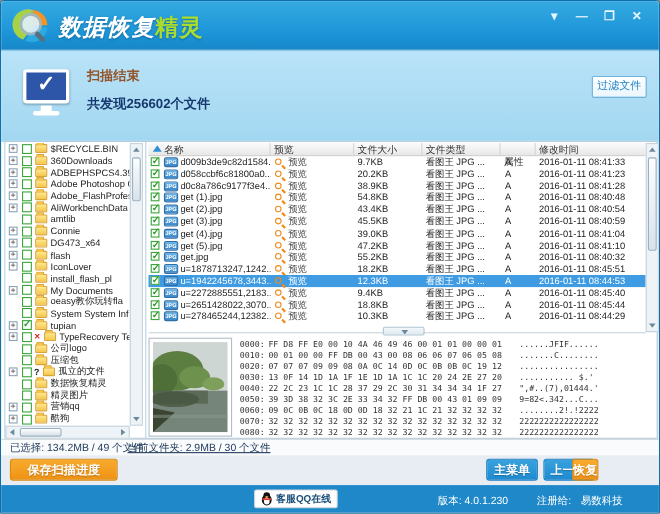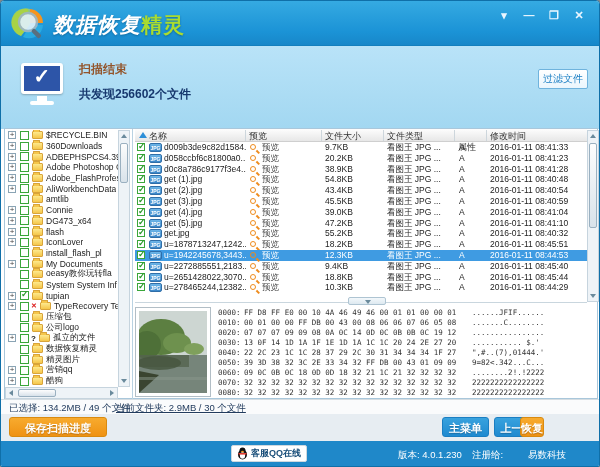--- a/index.html
+++ b/index.html
@@ -137,21 +137,21 @@
   .btn-back{ left:493px; width:46px; } .btn-recover{ left:519px; width:24px; }
 
   
   .footer{ position:absolute; left:0; top:440px; width:600px; height:27px; background:#1f88c9;
            color:#fff; font-size:9.5px; }
   .hotline{ position:absolute; left:10px; top:8px; }
   .qq-badge{ position:absolute; left:230px; top:4px; height:17px; background:#fff; border:1px solid #cfd8de;
              border-radius:2px; display:flex; align-items:center; padding:0 5px; gap:3px; cursor:pointer; }
   .qq-badge span{ color:#1a4f7a; font-size:9px; font-weight:bold; }
   .ver{ position:absolute; left:397px; top:8px; }
-  .reg-label{ position:absolute; left:471px; top:8px; }
+  .reg-label{ position:absolute; left:487px; top:8px; }
   .reg-value{ position:absolute; left:527px; top:8px; }
 </style>
 </head>
 <body>
 
 <div class="window">
 
   <div class="titlebar">
     <svg class="logo" width="38" height="38" viewBox="0 0 38 38">
       <path d="M19 3 A14 14 0 0 1 32 17 L19 17 Z" fill="#f7941d"></path>
@@ -331,29 +331,29 @@
 
         <span class="folder"></span>
         <span class="tree-label">TypeRecovery Test</span>
       </div>
 
       <div class="tree-item">
         <span class="plus">+</span>
         <span class="cbx"></span>
 
         <span class="folder"></span>
+        <span class="tree-label">公司logo</span>
+      </div>
+
+      <div class="tree-item">
+        <span class="plus">+</span>
+        <span class="cbx"></span>
+
+        <span class="folder"></span>
         <span class="tree-label">压缩包</span>
-      </div>
-
-      <div class="tree-item">
-        <span class="plus">+</span>
-        <span class="cbx"></span>
-
-        <span class="folder"></span>
-        <span class="tree-label">公司logo</span>
       </div>
 
       <div class="tree-item expandable orphan">
         <span class="plus">+</span>
         <span class="cbx"></span>
 
         <span class="qmark">?</span>
         <span class="folder"></span>
         <span class="tree-label">孤立的文件</span>
       </div>

